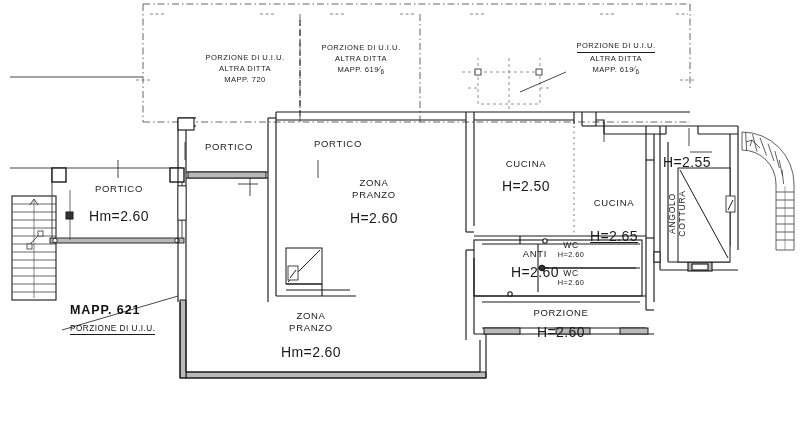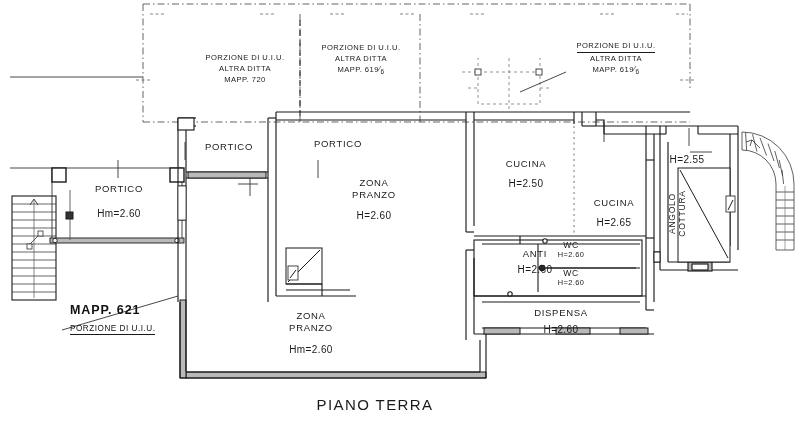--- a/index.html
+++ b/index.html
@@ -3,21 +3,21 @@
 <meta charset="utf-8">
 <style>
   html,body{margin:0;padding:0;background:#ffffff;}
   body{width:800px;height:437px;overflow:hidden;
        font-family:"Liberation Sans", sans-serif;color:#111;}
   #plan{position:relative;width:800px;height:437px;background:#fff;}
   svg{position:absolute;left:0;top:0;}
   .lbl{position:absolute;text-align:center;line-height:1.22;
        letter-spacing:.7px;color:#1a1a1a;white-space:nowrap;}
   .room{font-size:9.5px;}
-  .dim{font-size:10px;letter-spacing:.4px;}
+  .dim{font-size:14px;letter-spacing:.4px;}
   .dashblk{font-size:7.6px;letter-spacing:.45px;line-height:1.45;}
   .mapp{font-size:12.5px;font-weight:bold;letter-spacing:.9px;}
   .porz{font-size:8.2px;letter-spacing:.5px;}
   .title{font-size:15px;letter-spacing:1.4px;}
   .vert{transform:rotate(-90deg);transform-origin:center center;}
   .und{border-bottom:1px solid #1a1a1a;padding-bottom:1px;}
 </style>
 </head>
 <body>
 
@@ -328,49 +328,48 @@
     <div class="dim" style="margin-top:11px;">Hm=2.60</div>
   </div>
 
   <div class="lbl" style="left:494px;top:158px;width:64px;">
     <div class="room">CUCINA</div>
     <div class="dim" style="margin-top:8px;">H=2.50</div>
   </div>
 
   <div class="lbl" style="left:582px;top:197px;width:64px;">
     <div class="room">CUCINA</div>
-    <div class="dim" style="margin-top:8px;">H=2.65</div>
+    <div class="dim" style="margin-top:19px;text-decoration:underline;">H=2.65</div>
   </div>
 
   <div class="lbl" style="left:509px;top:248px;width:52px;">
     <div class="room">ANTI</div>
     <div class="dim" style="margin-top:4px;">H=2.60</div>
   </div>
 
   <div class="lbl" style="left:542px;top:240px;width:58px;">
     <div class="room" style="font-size:8.6px;">WC</div>
     <div class="dim" style="font-size:7.4px;">H=2.60</div>
   </div>
 
   <div class="lbl" style="left:542px;top:268px;width:58px;">
     <div class="room" style="font-size:8.6px;">WC</div>
     <div class="dim" style="font-size:7.4px;">H=2.60</div>
   </div>
 
   <div class="lbl" style="left:522px;top:307px;width:78px;">
-    <div class="room">DISPENSA</div>
+    <div class="room">PORZIONE</div>
     <div class="dim" style="margin-top:5px;">H=2.60</div>
   </div>
 
   <div class="lbl vert" style="left:639px;top:203px;width:76px;">
     <div class="room" style="font-size:8.6px;">ANGOLO</div>
     <div class="room" style="font-size:8.6px;">COTTURA</div>
   </div>
   <div class="lbl dim" style="left:660px;top:154px;width:54px;">H=2.55</div>
 
   <div style="position:absolute;left:70px;top:303px;">
     <div class="mapp">MAPP. 621</div>
     <div class="porz und" style="display:inline-block;margin-top:2px;">PORZIONE DI U.I.U.</div>
   </div>
 
-  <div class="lbl title" style="left:290px;top:396px;width:170px;">PIANO TERRA</div>
 
 </div>
 
 </body></html>

